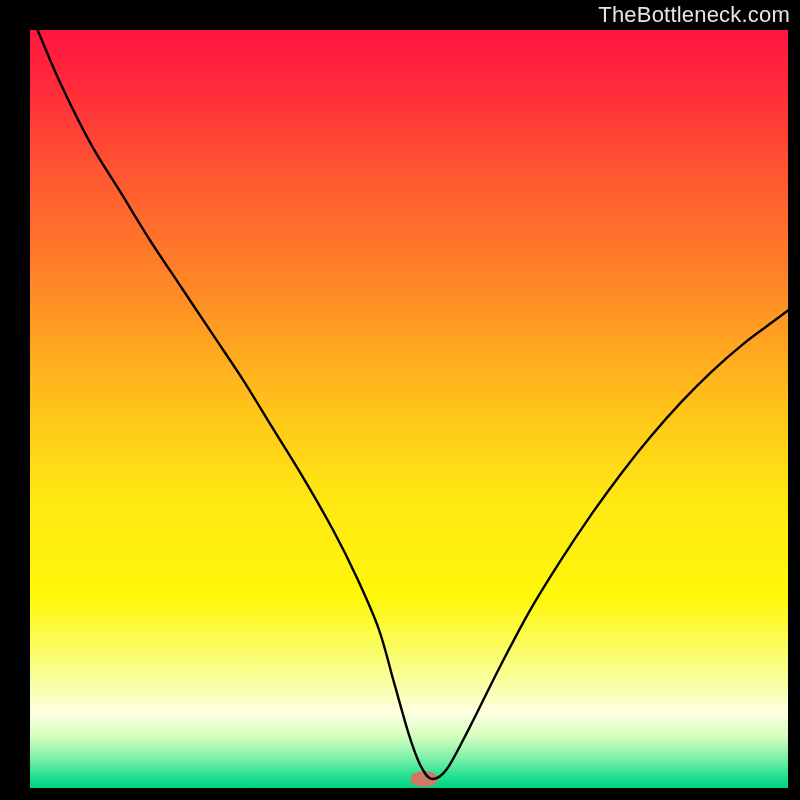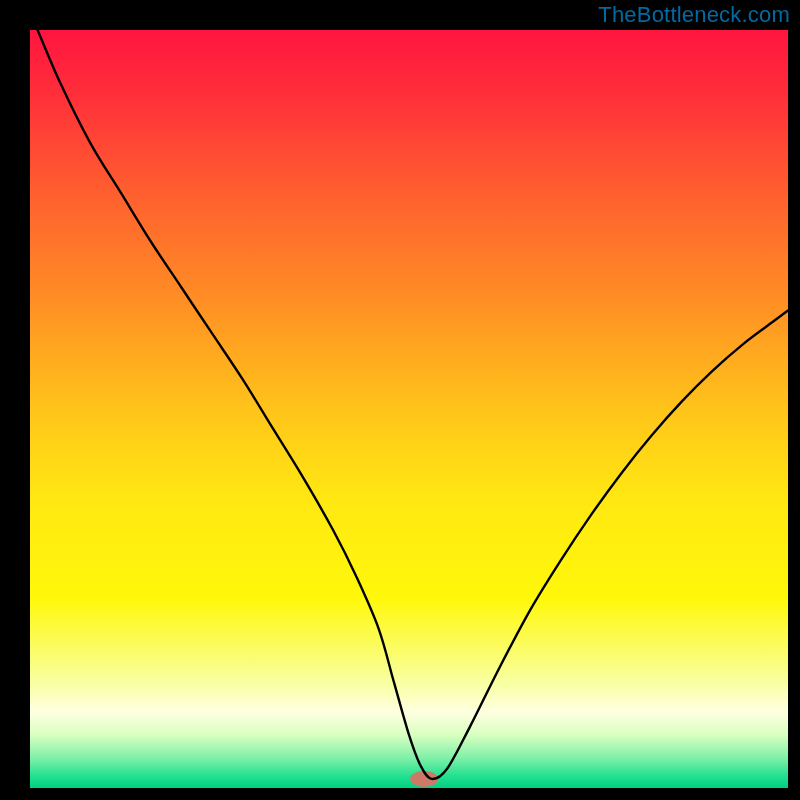--- a/index.html
+++ b/index.html
@@ -22,21 +22,21 @@
     box-sizing: border-box;
   }
   .gradient-bg {
     position: absolute;
     left: 0; top: 0; right: 0; bottom: 0;
   }
   .watermark {
     position: absolute;
     top: 2px;
     right: 10px;
-    color: #0369a1;
+    color: #e5e5e5;
     font-size: 22px;
     letter-spacing: 0.2px;
     font-weight: 400;
   }
   svg.curve {
     position: absolute;
     left: 0; top: 0;
   }
 </style>
 </head>

